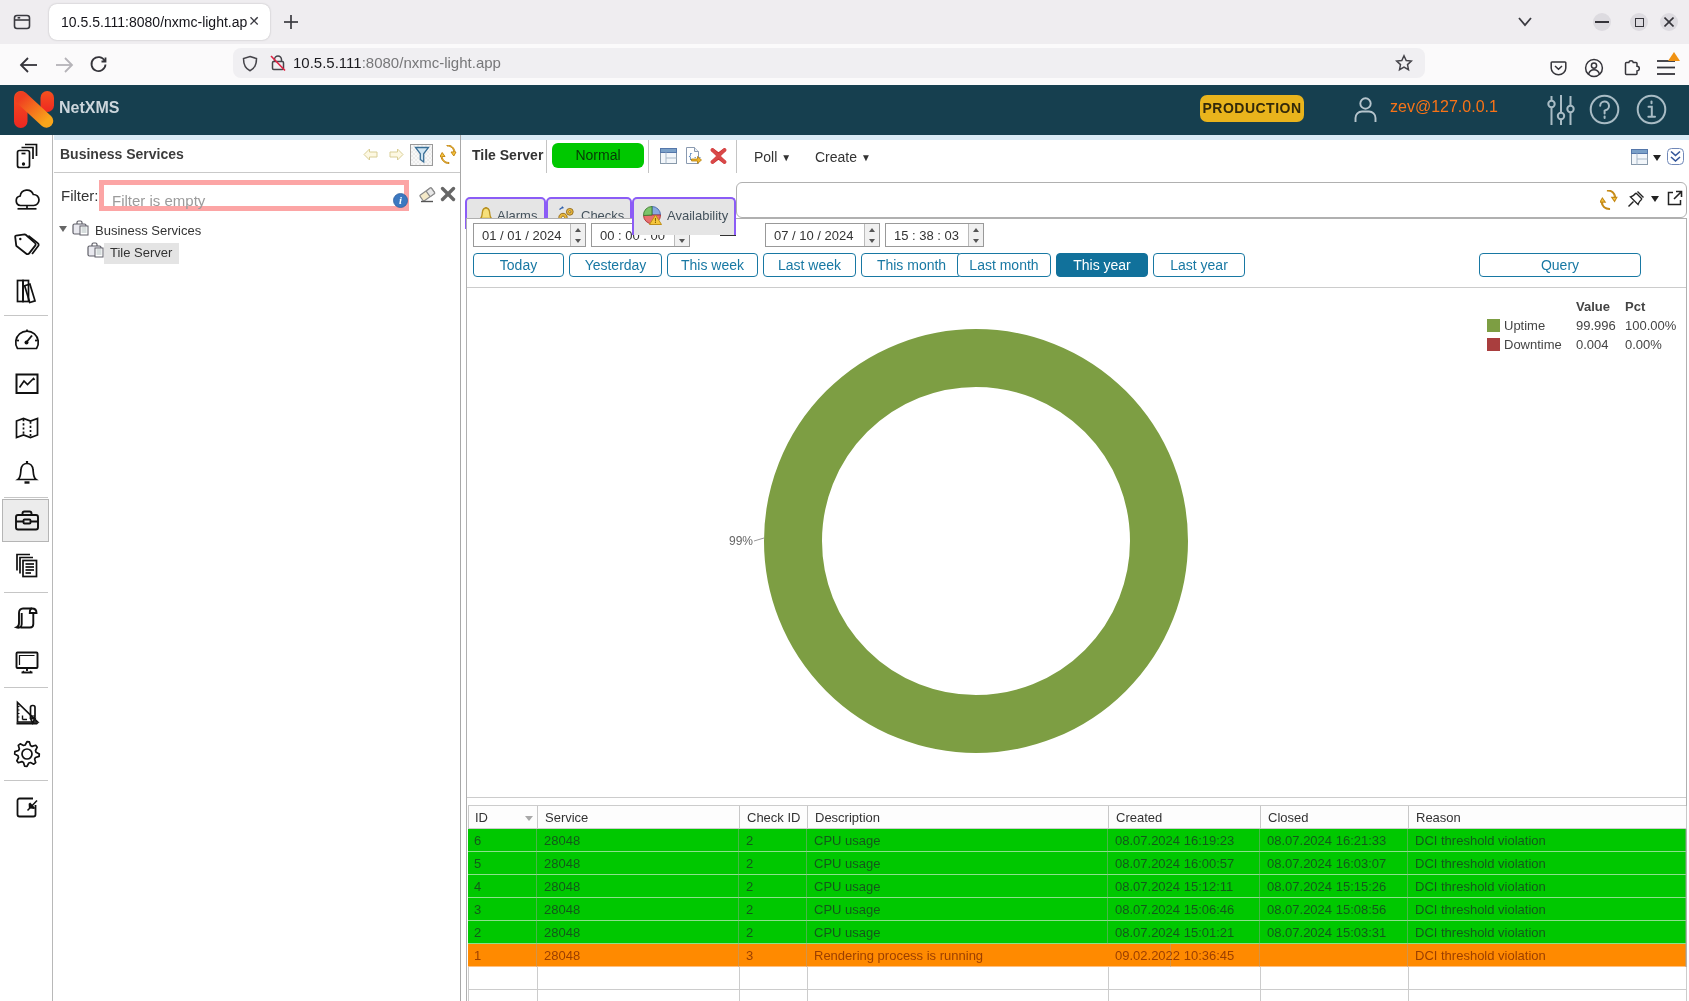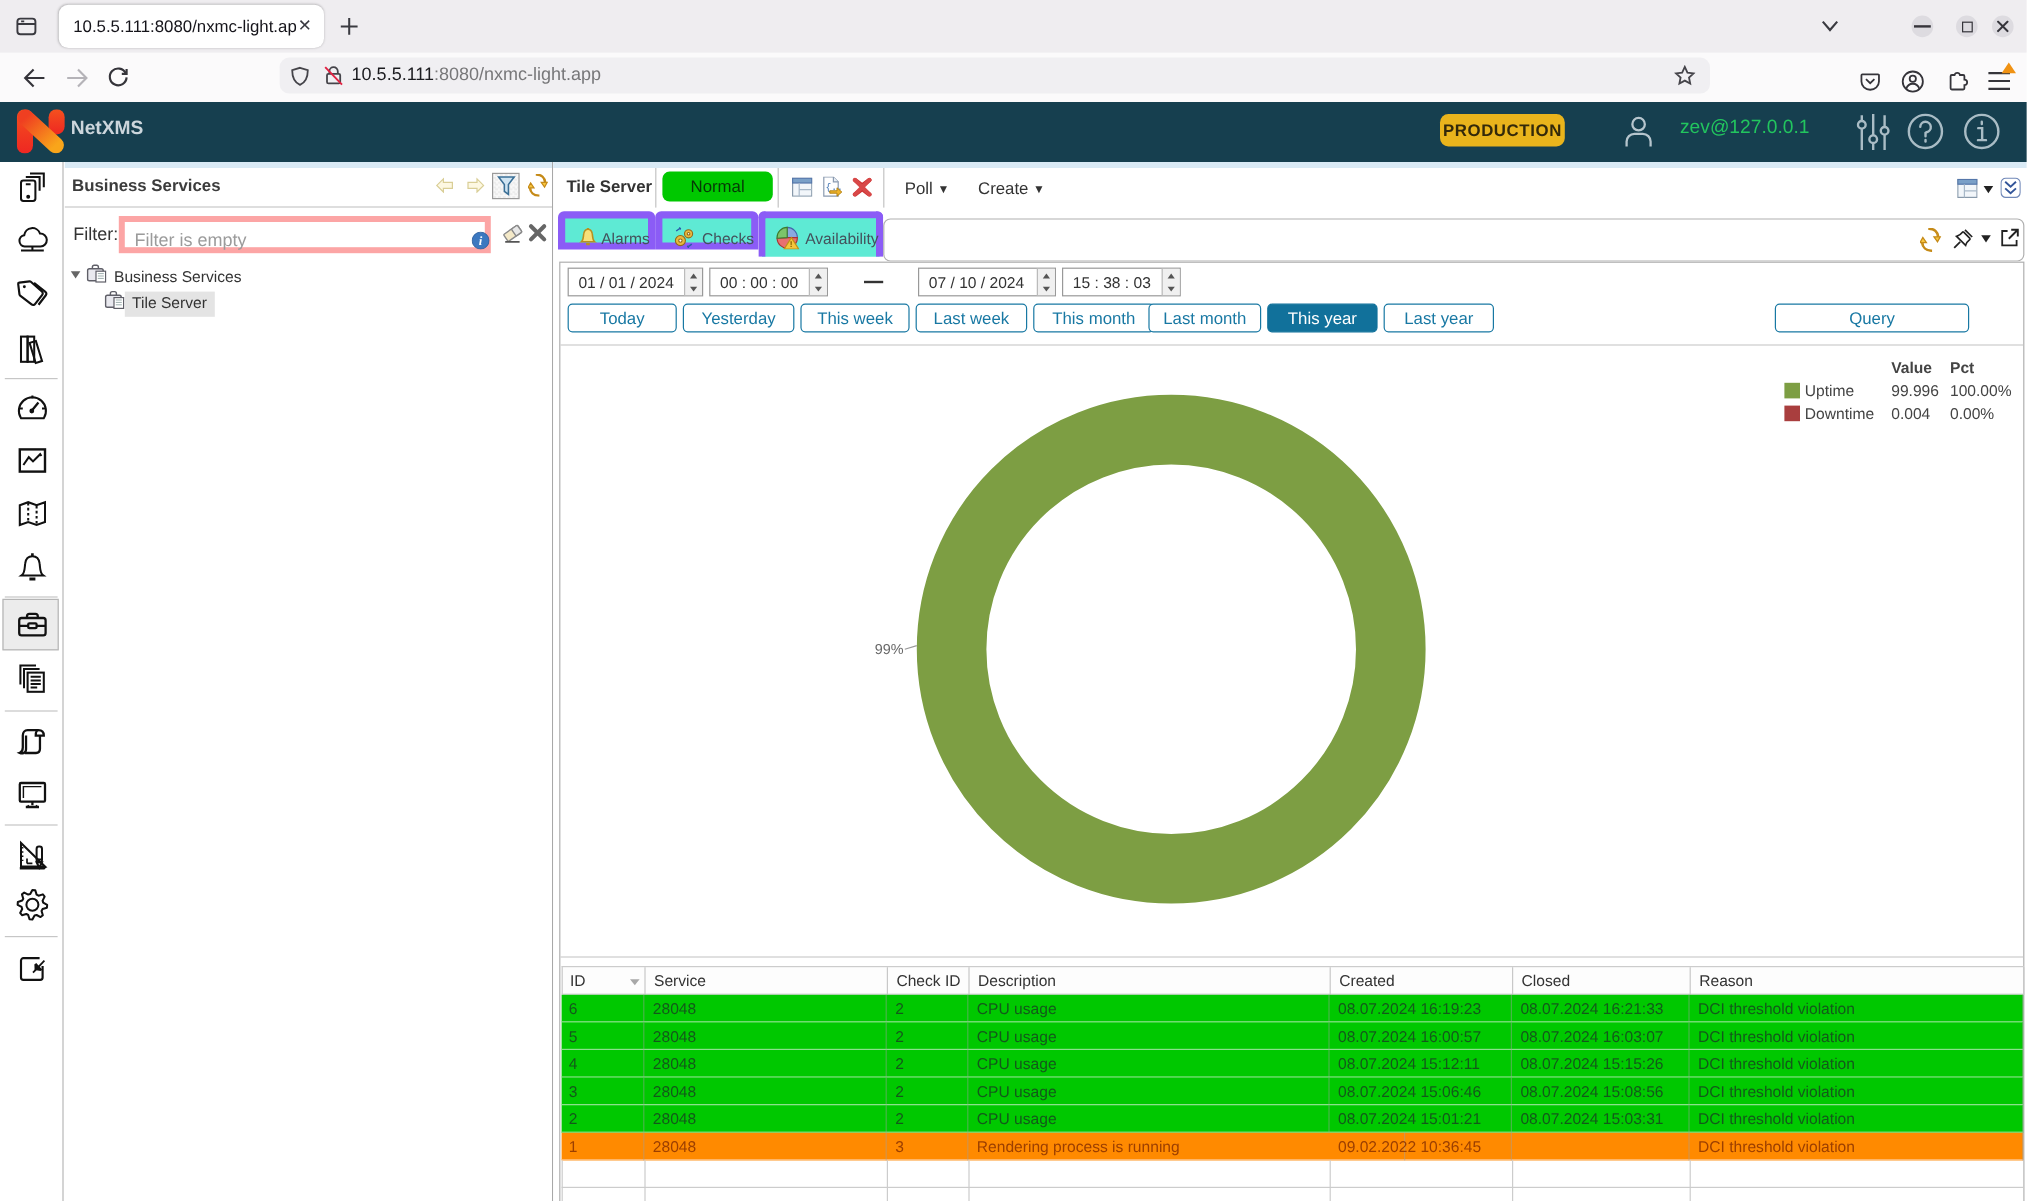--- a/index.html
+++ b/index.html
@@ -14,21 +14,21 @@
 #tab .tclose { position:absolute; right:6px; top:7px; width:20px; height:20px; font-size:14px; color:#3a3a42; text-align:center; line-height:20px; }
 #navbar { position:absolute; left:0; top:44px; width:1689px; height:41px; background:#fbfafb; }
 #urlbar { position:absolute; left:233px; top:4px; width:1192px; height:30px; background:#f0eff2; border-radius:8px; }
 #urlbar .utext { position:absolute; left:60px; top:6px; font-size:15px; color:#1b1b1f; white-space:nowrap; }
 #urlbar .utext .gray { color:#777779; }
 
 
 #appheader { position:absolute; left:0; top:85px; width:1689px; height:50px; background:#163f4f; }
 #appheader .brand { position:absolute; left:59px; top:14px; font-size:16px; font-weight:bold; color:#ccd6dc; }
 #prodbadge { position:absolute; left:1200px; top:10px; width:104px; height:27px; background:#e9b41c; border-radius:7px; color:#33290a; font-size:14px; font-weight:bold; text-align:center; line-height:27px; letter-spacing:.5px; }
-#userlabel { position:absolute; left:1390px; top:13px; font-size:16px; color:#22c55e;margin-left:10px; }
+#userlabel { position:absolute; left:1390px; top:13px; font-size:16px; color:#f97316; }
 
 
 #sidebar { position:absolute; left:0; top:135px; width:53px; height:866px; background:#fff; border-right:1px solid #b8b8b8; }
 .sideicon { position:absolute; left:13px; width:28px; height:28px; }
 .sidesep { position:absolute; left:4px; width:44px; height:1px; background:#c6c6c6; }
 #selbox { position:absolute; left:2px; top:364px; width:47px; height:43px; background:#ececec; border:1px solid #b5b5b5; }
 
 
 #leftpanel { position:absolute; left:54px; top:135px; width:407px; height:866px; background:#fff; border-right:1px solid #a8a8a8; }
 #lp-head { position:absolute; left:0; top:0; width:406px; height:38px; border-bottom:1px solid #c9c9c9; }
@@ -42,21 +42,21 @@
 .treerow { position:absolute; font-size:13px; color:#333; }
 
 
 #main { position:absolute; left:461px; top:135px; width:1228px; height:866px; background:#fff; }
 #vh-title { position:absolute; left:11px; top:12px; font-size:14px; font-weight:bold; color:#333; }
 .vsep { position:absolute; top:5px; width:1px; height:33px; background:#c4c4c4; }
 #normalbadge { position:absolute; left:91px; top:8px; width:92px; height:25px; background:#00c800; border-radius:6px; color:#063806; font-size:14px; text-align:center; line-height:25px; }
 .menuitem { position:absolute; top:14px; font-size:14px; color:#333; }
 
 
-.tab { position:absolute; top:41px; height:32px; background:#5eead4; border:6px solid #8b5cf6; border-radius:5px 5px 0 0; font-size:13px; color:#44525c; }
+.tab { position:absolute; top:62px; height:32px; background:#e5e5e5; border:2px solid #8b5cf6; border-radius:5px 5px 0 0; font-size:13px; color:#44525c; }
 #tabstrip { position:absolute; left:275px; top:47px; width:951px; height:36px; border:1px solid #b0b0b0; border-radius:6px; background:#fff; }
 #contentbox { position:absolute; left:5px; top:83px; width:1221px; height:784px; border:1px solid #b0b0b0; border-top:1px solid #b0b0b0; background:#fff; }
 
 
 .dtbox { position:absolute; top:4px; height:24px; border:1px solid #999; background:#fff; font-size:13px; color:#333;text-align:center; }
 .dtbox .val { position:absolute; left:8px; top:4px; }
 .spin { position:absolute; right:0; top:0; width:15px; height:22px; background:#f0f0f0; border-left:1px solid #bbb; }
 .spin i { display:block; position:absolute; left:3.5px; width:0; height:0; border-left:3.5px solid transparent; border-right:3.5px solid transparent; }
 .spin .su { top:3.5px; border-bottom:4.5px solid #555; }
 .spin .sd { bottom:3.5px; border-top:4.5px solid #555; }

